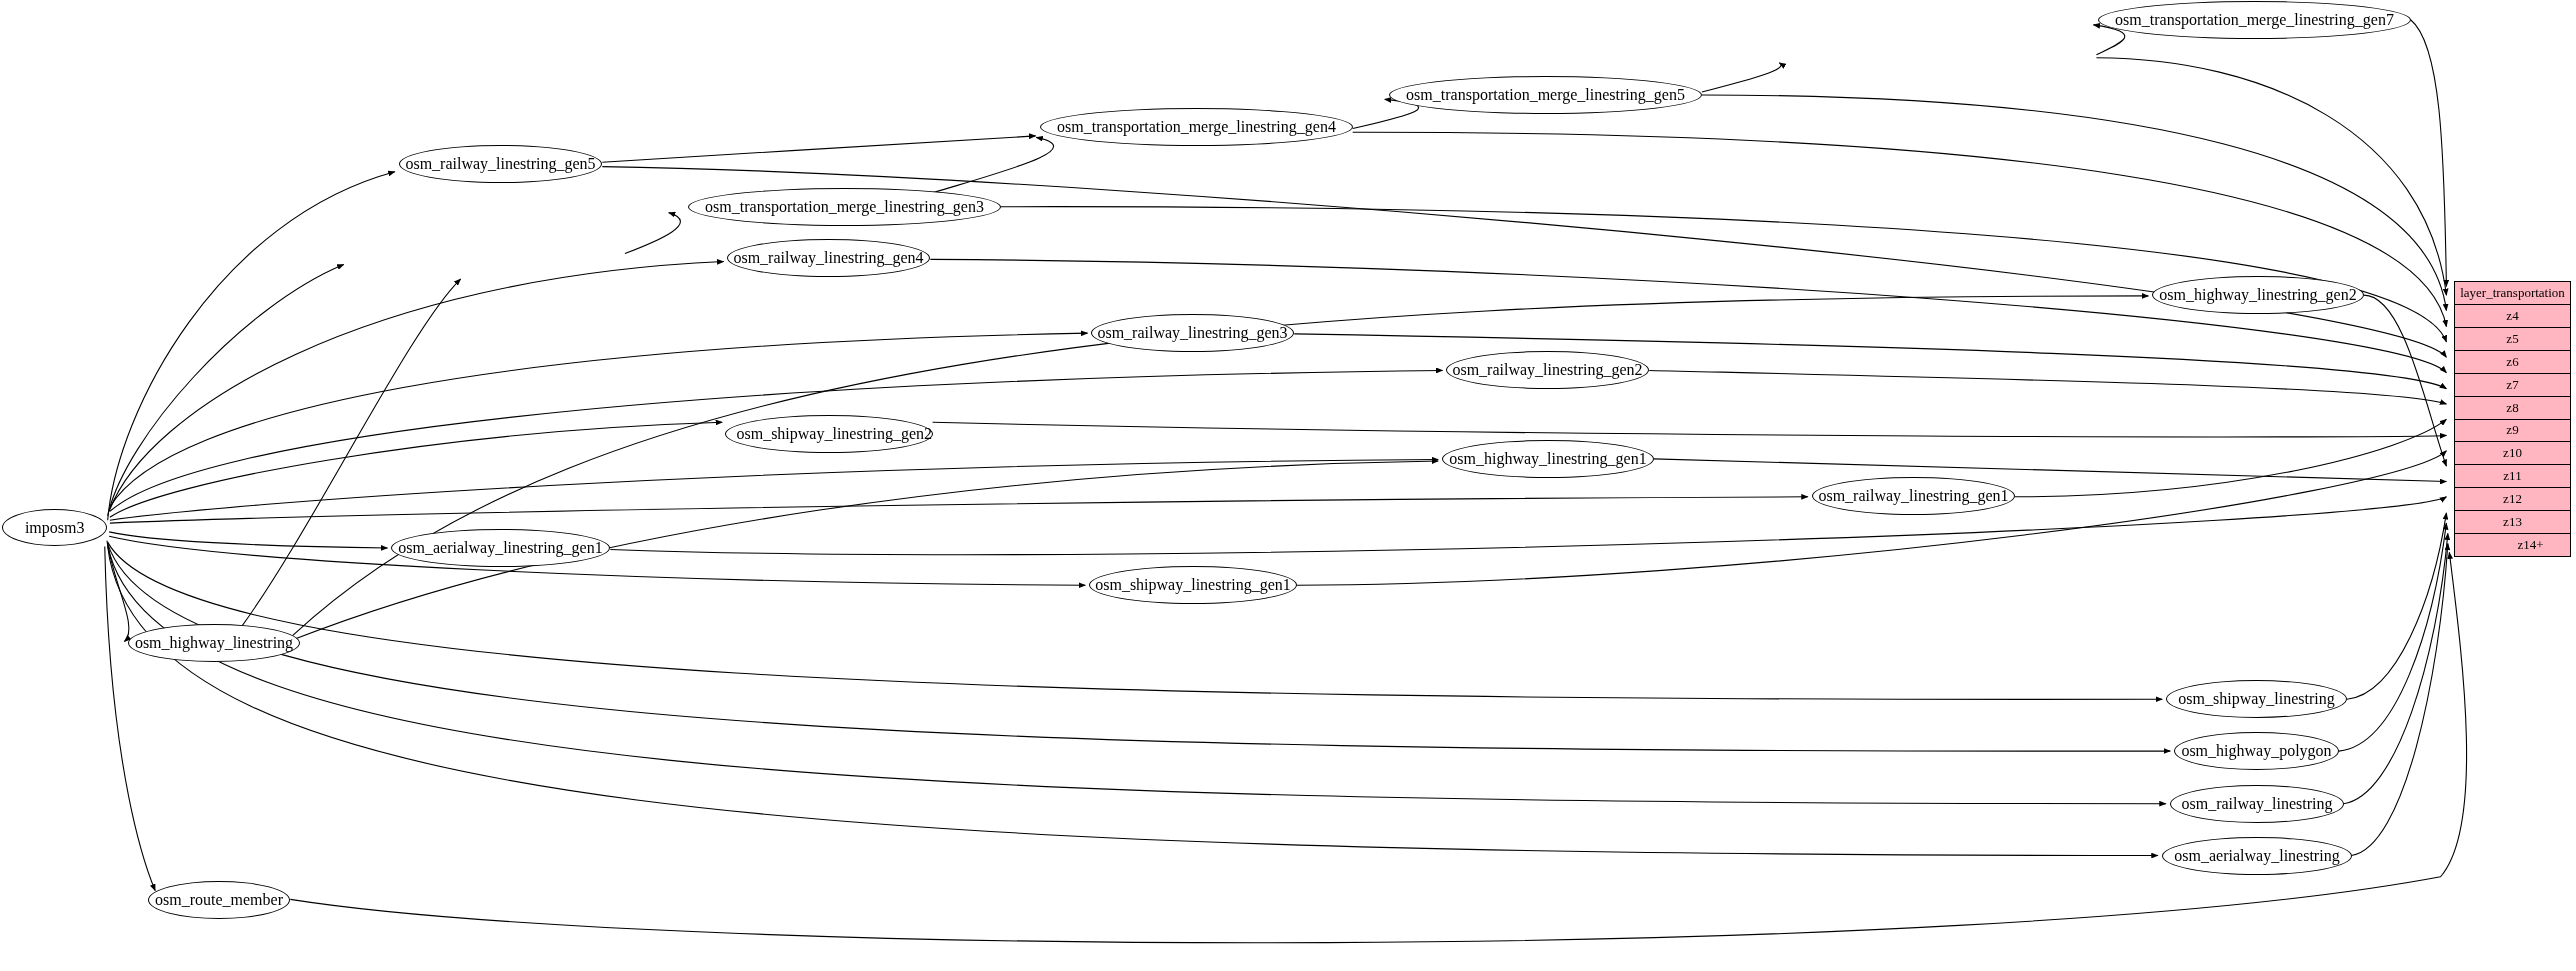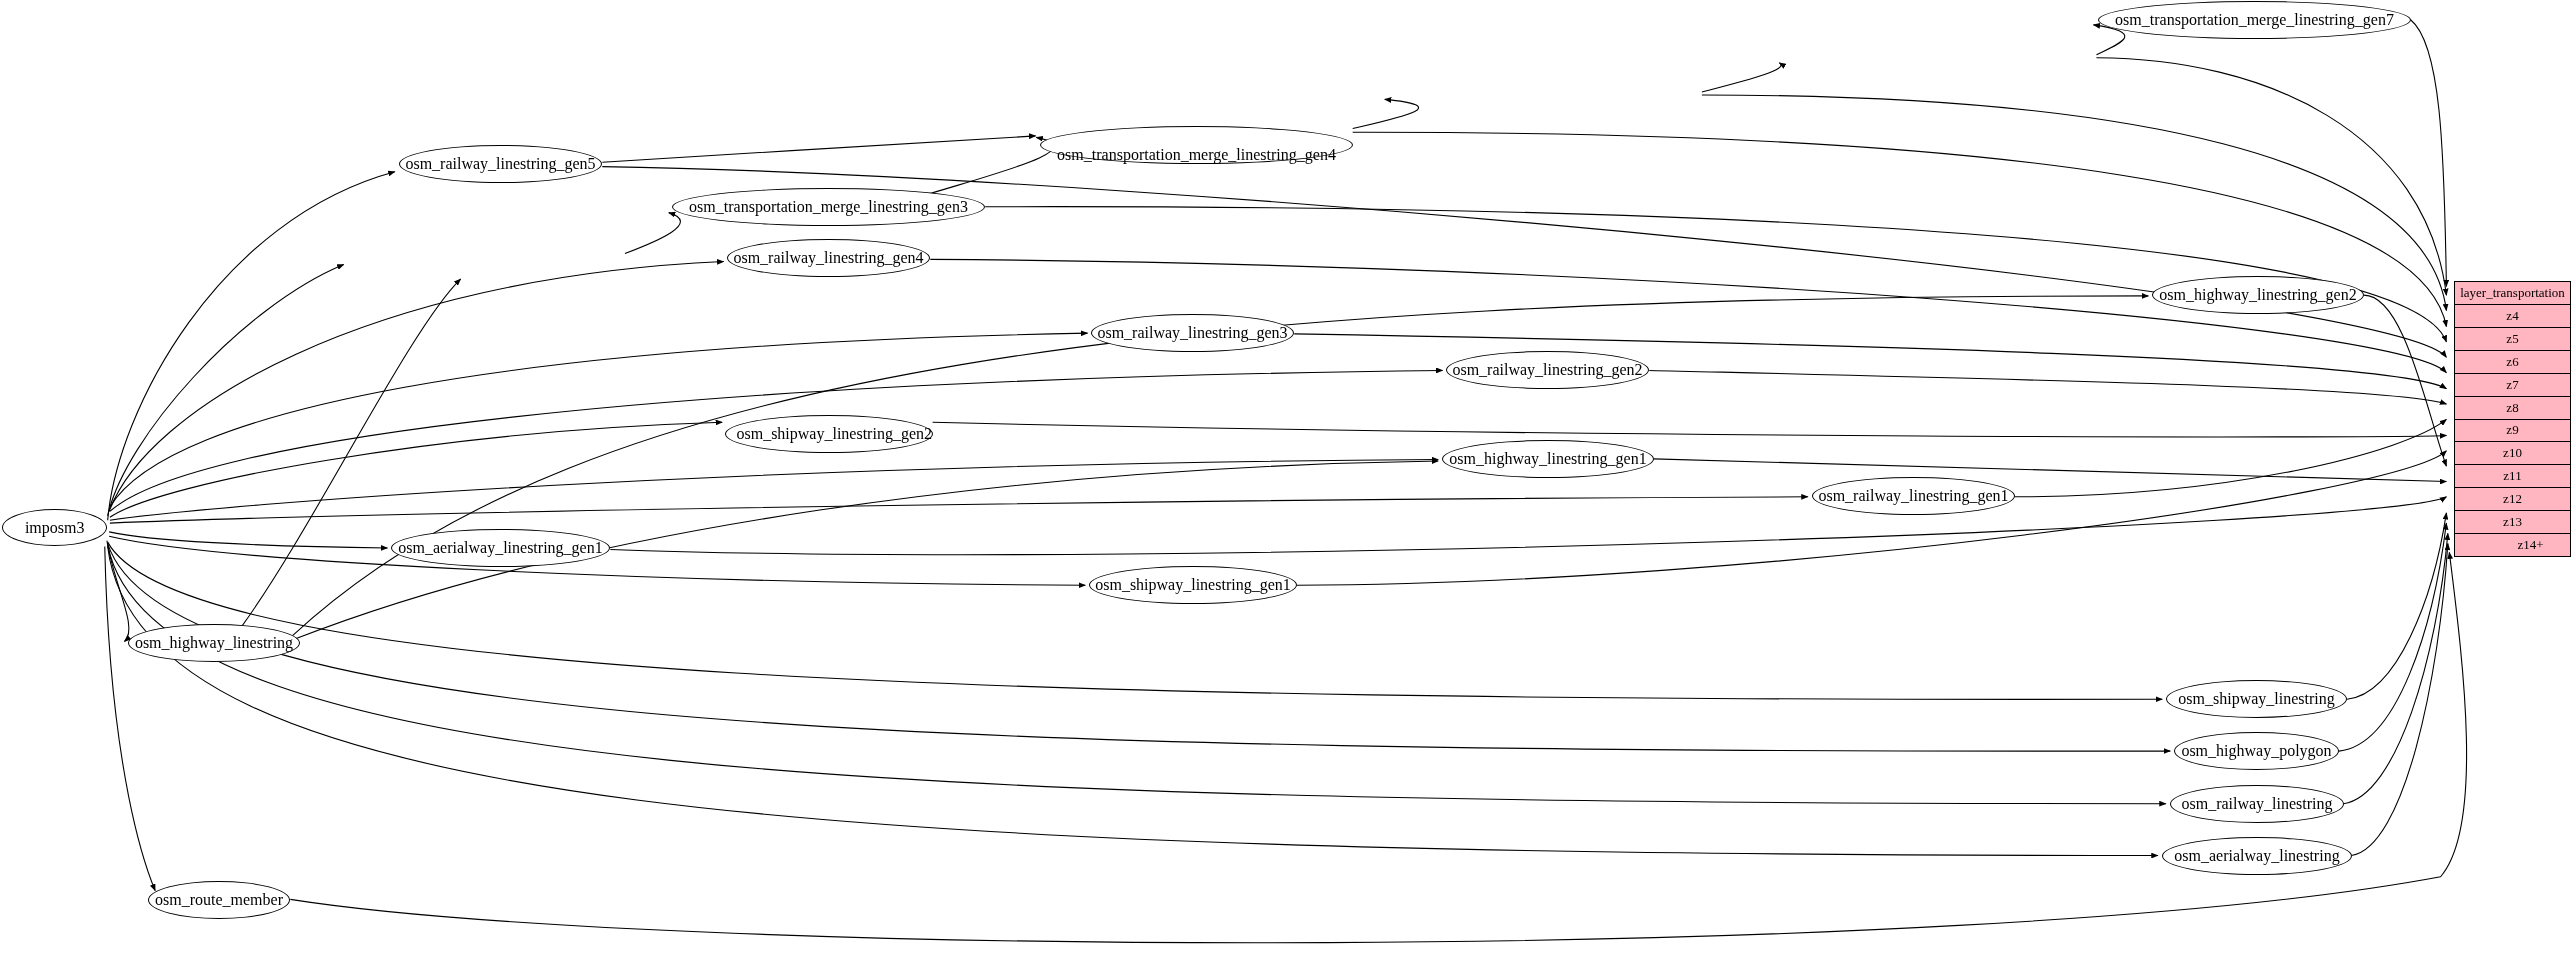--- a/index.html
+++ b/index.html
@@ -119,24 +119,27 @@
 
   <div class="node" style="left:2.2px;top:509px;width:105px;height:37px;">
     <span>imposm3</span>
   </div>
   <div class="node" style="left:399px;top:145px;width:203px;height:38px;">
     <span>osm_railway_linestring_gen5</span>
   </div>
   <div class="node" style="left:2098px;top:0.7px;width:313px;height:38px;">
     <span>osm_transportation_merge_linestring_gen7</span>
   </div>
-  <div class="node" style="left:1040px;top:126px;width:313px;height:38px;align-items:flex-end;">
+  <div class="node" style="left:1389px;top:76px;width:313px;height:38px;">
+    <span>osm_transportation_merge_linestring_gen5</span>
+  </div>
+  <div class="node" style="left:1040px;top:108px;width:313px;height:38px;">
     <span>osm_transportation_merge_linestring_gen4</span>
   </div>
-  <div class="node" style="left:672px;top:188px;width:313px;height:38px;align-items:center;">
+  <div class="node" style="left:688px;top:188px;width:313px;height:38px;align-items:center;">
     <span>osm_transportation_merge_linestring_gen3</span>
   </div>
   <div class="node" style="left:727px;top:239px;width:203px;height:38px;">
     <span>osm_railway_linestring_gen4</span>
   </div>
   <div class="node" style="left:2152px;top:276px;width:212px;height:38px;">
     <span>osm_highway_linestring_gen2</span>
   </div>
   <div class="node" style="left:1091px;top:314px;width:203px;height:38px;">
     <span>osm_railway_linestring_gen3</span>

